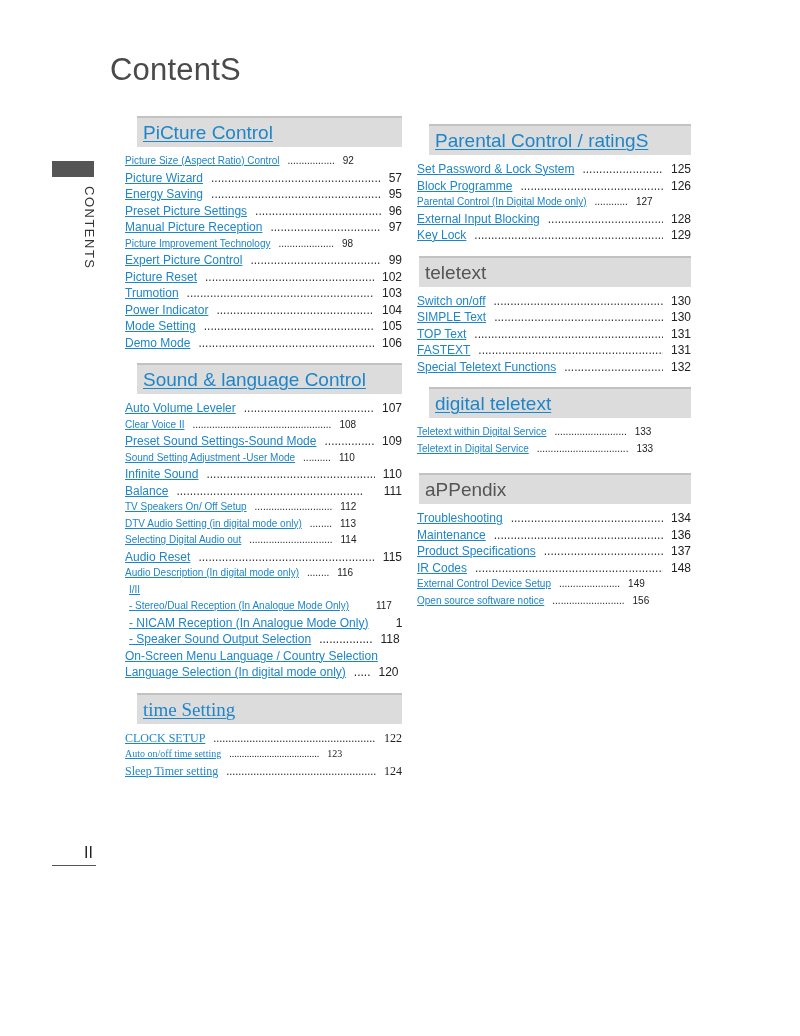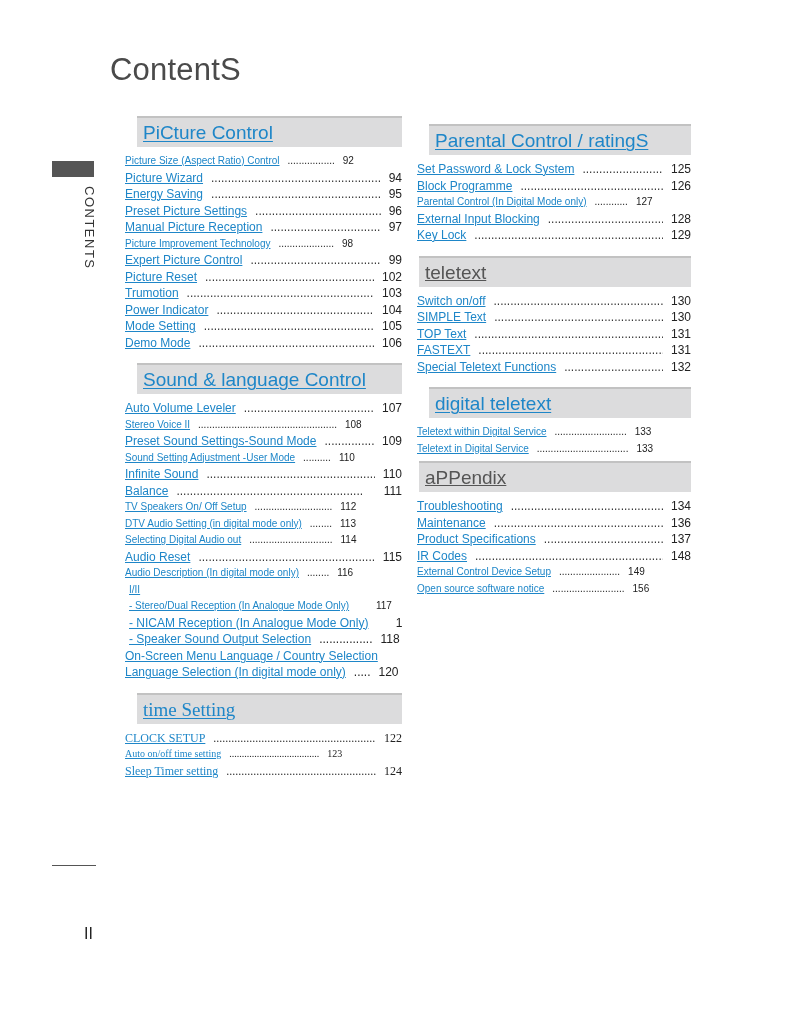--- a/index.html
+++ b/index.html
@@ -1,25 +1,25 @@
 <!DOCTYPE html>
 <html><head>
 <meta charset="utf-8">
 <style>
   html, body { margin:0; padding:0; background:#ffffff; }
   body { width:800px; height:1036px; position:relative; overflow:hidden; font-family:"Liberation Sans", sans-serif; }
   .title { position:absolute; left:110px; top:52px; font-size:31px; color:#4a4a4a; letter-spacing:0.2px; }
   .side-bar { position:absolute; left:52px; top:161px; width:42px; height:16px; background:#555555; }
   .side-label { position:absolute; left:82px; top:186px; font-size:13px; color:#333; writing-mode:vertical-rl; letter-spacing:1.5px; }
   .footer-rule { position:absolute; left:52px; top:865px; width:44px; height:1px; background:#555; }
-  .page-num { position:absolute; left:84px; top:925px; font-size:16px; color:#222; }
+  .page-num { position:absolute; left:84px; top:844px; font-size:16px; color:#222; }
   .col { position:absolute; }
   .col-left { left:125px; top:116px; width:277px; }
   .col-right { left:417px; top:124px; width:274px; }
-  .sec-head { background:#dcdcdd; border-top:2px solid #c2c2c2; height:31px; margin-left:2px; padding-left:6px; box-sizing:border-box; font-size:19px; line-height:29px;text-decoration:underline; }
+  .sec-head { background:#dcdcdd; border-top:2px solid #c2c2c2; height:31px; margin-left:2px; padding-left:6px; box-sizing:border-box; font-size:19px; line-height:29px; }
   .sec-head.link { color:#1e86c8; text-decoration:underline; text-decoration-thickness:1px; text-underline-offset:2px;margin-left:12px; }
   .sec-head.plain { color:#555; }
   .entries { margin-top:6px; }
   .entry { display:flex; align-items:baseline; white-space:nowrap; overflow:hidden;gap:8px; }
   .entry a { color:#1e86c8; text-decoration:underline; text-decoration-thickness:1px; cursor:pointer; }
   .entry .dots { flex:1; overflow:hidden; color:#333; }
   .entry .dots::after { content:"........................................................................................................................................"; }
   .entry .pg { color:#222;text-align:center; }
   .entry .sp { color:#222; }
   .e12 { font-size:12px; height:16.5px; line-height:16.5px; }
@@ -38,21 +38,21 @@
       <div class="sec-head link">PiCture Control</div>
       <div class="entries">
         <div class="entry e10 tight">
           <a>Picture Size (Aspect Ratio) Control</a>
           <span class="sp"> .................</span>
           <span class="pg">92</span>
         </div>
         <div class="entry e12">
           <a>Picture Wizard</a>
           <span class="dots"> </span>
-          <span class="pg">94</span>
+          <span class="pg">57</span>
         </div>
         <div class="entry e12">
           <a>Energy Saving</a>
           <span class="dots"> </span>
           <span class="pg">95</span>
         </div>
         <div class="entry e12">
           <a>Preset Picture Settings</a>
           <span class="dots"> </span>
           <span class="pg">96</span>
@@ -101,21 +101,21 @@
     </div>
     <div style="margin-top: 12px;">
       <div class="sec-head link">Sound &amp; language Control</div>
       <div class="entries">
         <div class="entry e12">
           <a>Auto Volume Leveler</a>
           <span class="dots"> </span>
           <span class="pg">107</span>
         </div>
         <div class="entry e10 tight">
-          <a>Stereo Voice II</a>
+          <a>Clear Voice II</a>
           <span class="sp"> ..................................................</span>
           <span class="pg">108</span>
         </div>
         <div class="entry e12">
           <a>Preset Sound Settings-Sound Mode</a>
           <span class="dots"> </span>
           <span class="pg">109</span>
         </div>
         <div class="entry e10 tight">
           <a>Sound Setting Adjustment -User Mode</a>
@@ -281,21 +281,21 @@
           <span class="sp"> ..........................</span>
           <span class="pg">133</span>
         </div>
         <div class="entry e10 tight">
           <a>Teletext in Digital Service</a>
           <span class="sp"> .................................</span>
           <span class="pg">133</span>
         </div>
       </div>
     </div>
-    <div style="margin-top: 4px;">
+    <div style="margin-top: 16px;">
       <div class="sec-head plain">aPPendix</div>
       <div class="entries">
         <div class="entry e12">
           <a>Troubleshooting</a>
           <span class="dots"> </span>
           <span class="pg">134</span>
         </div>
         <div class="entry e12">
           <a>Maintenance</a>
           <span class="dots"> </span>

